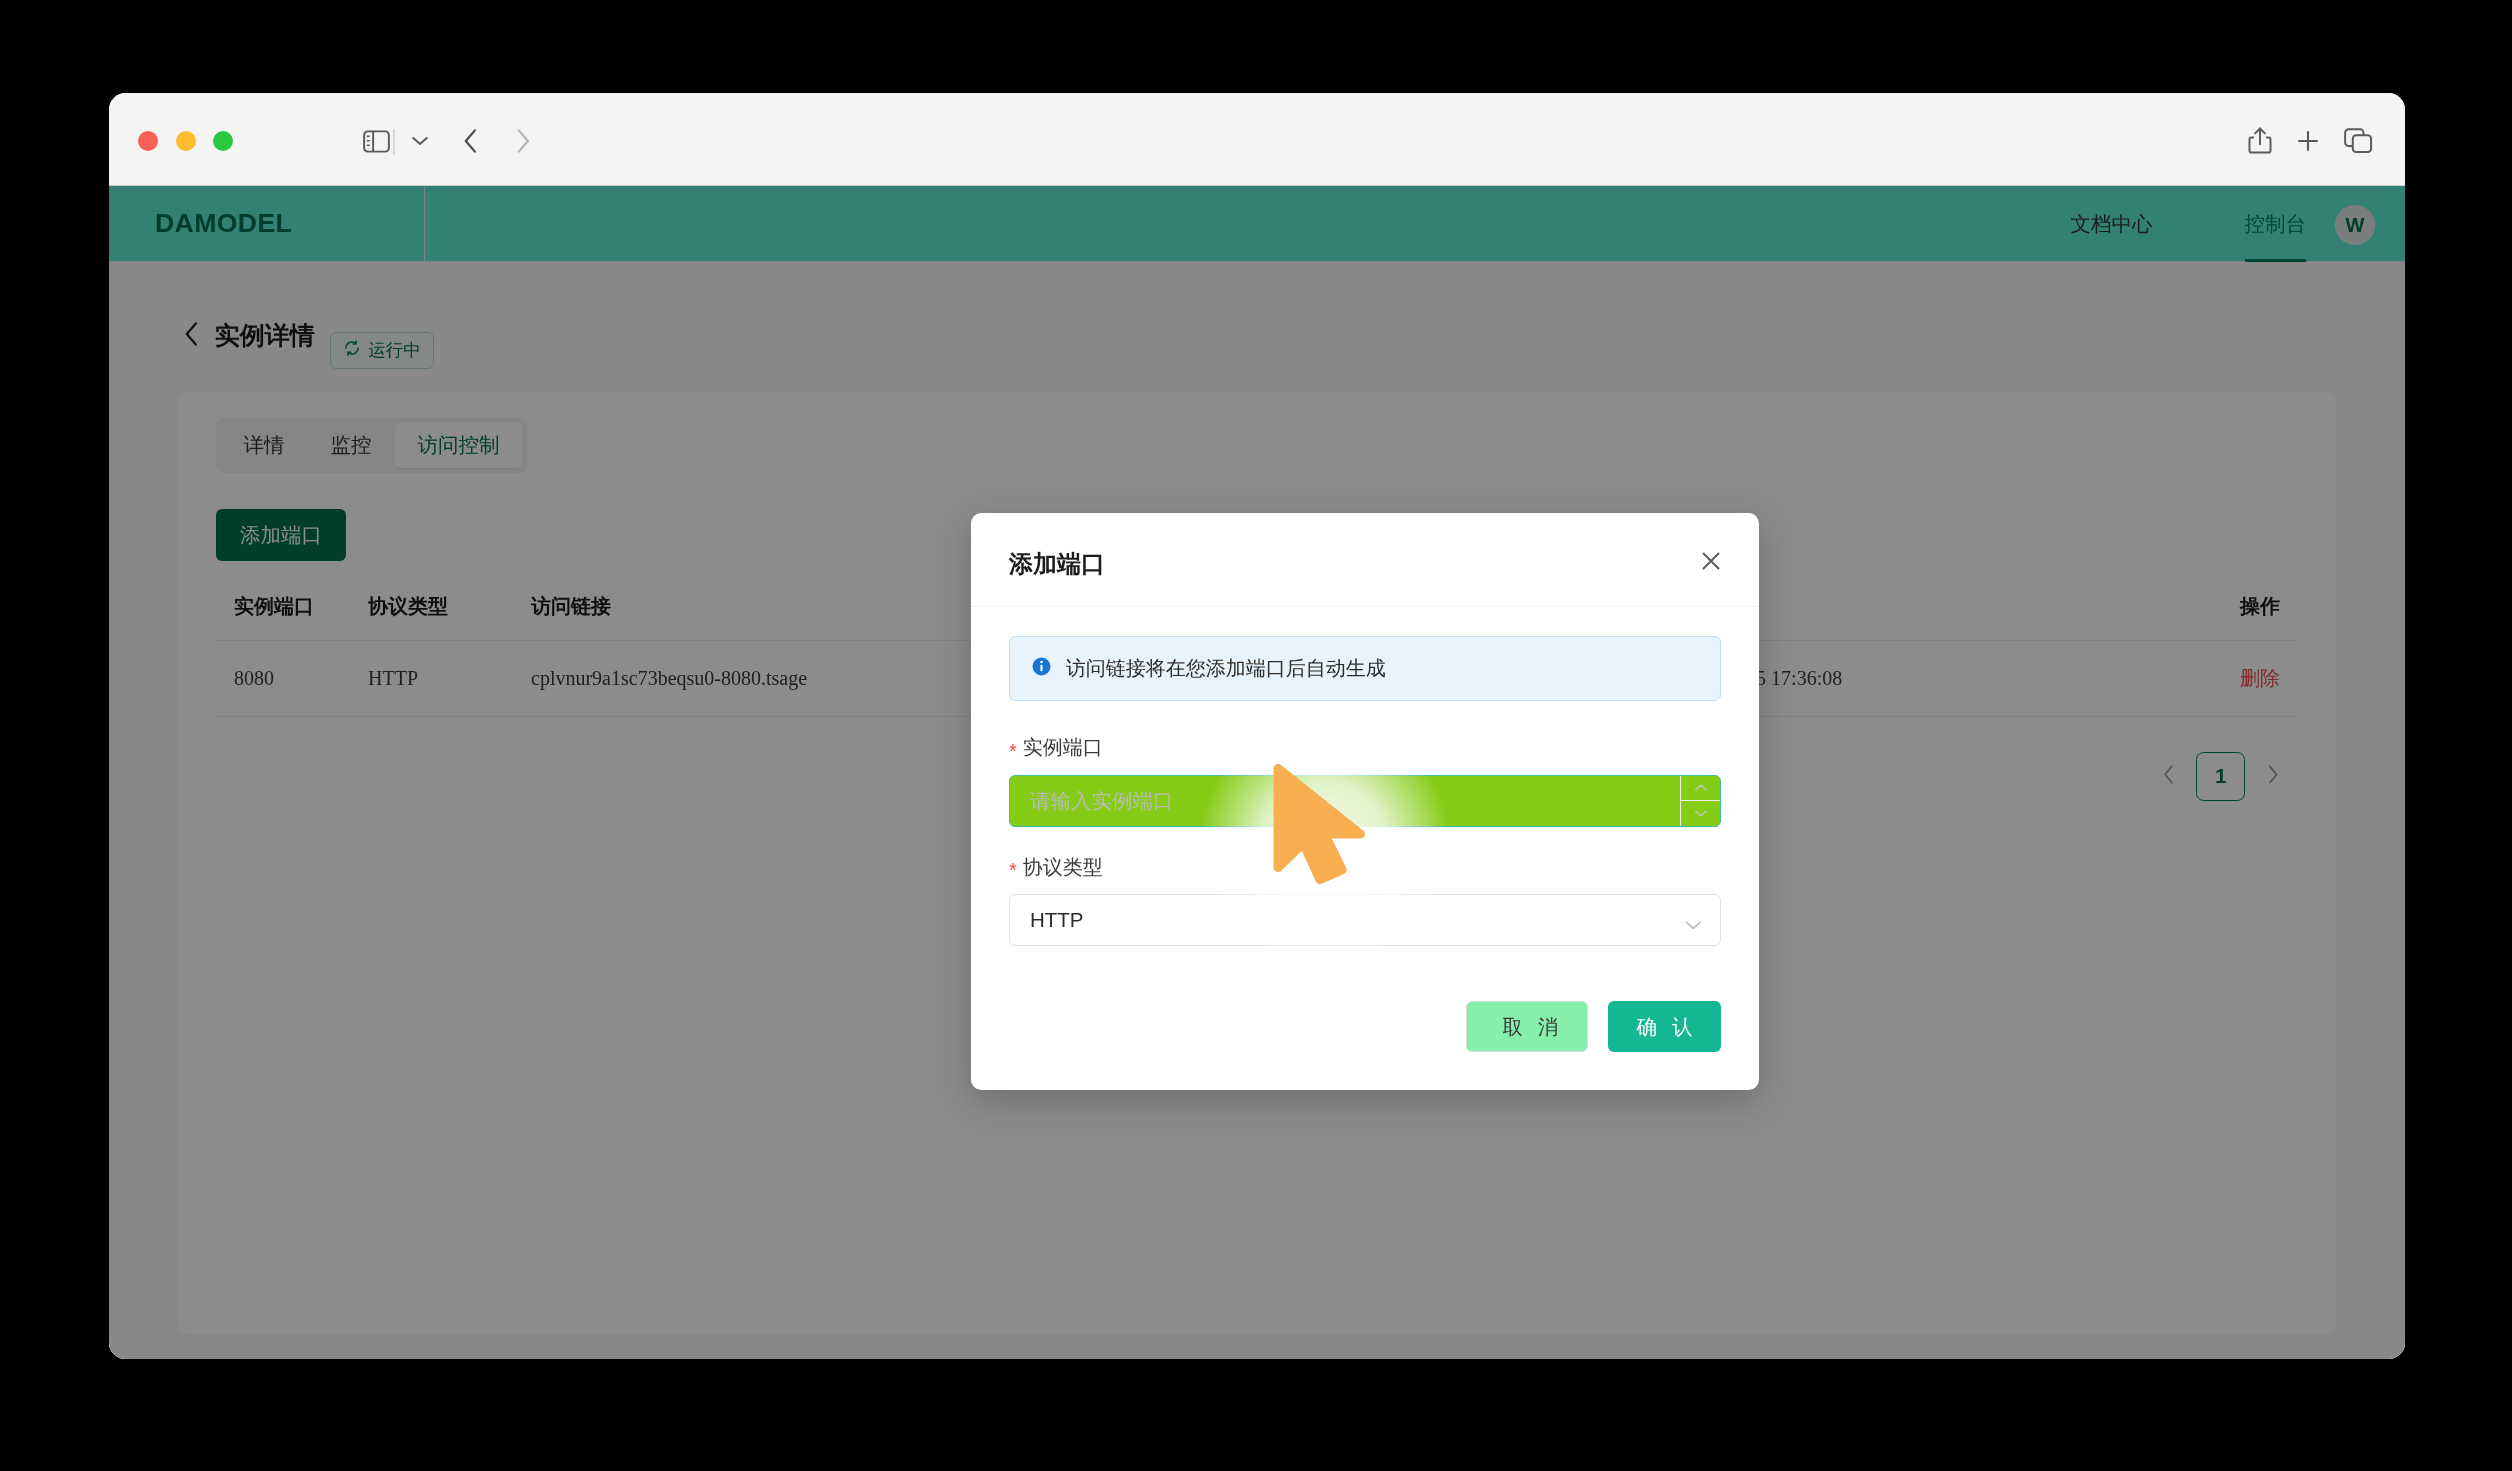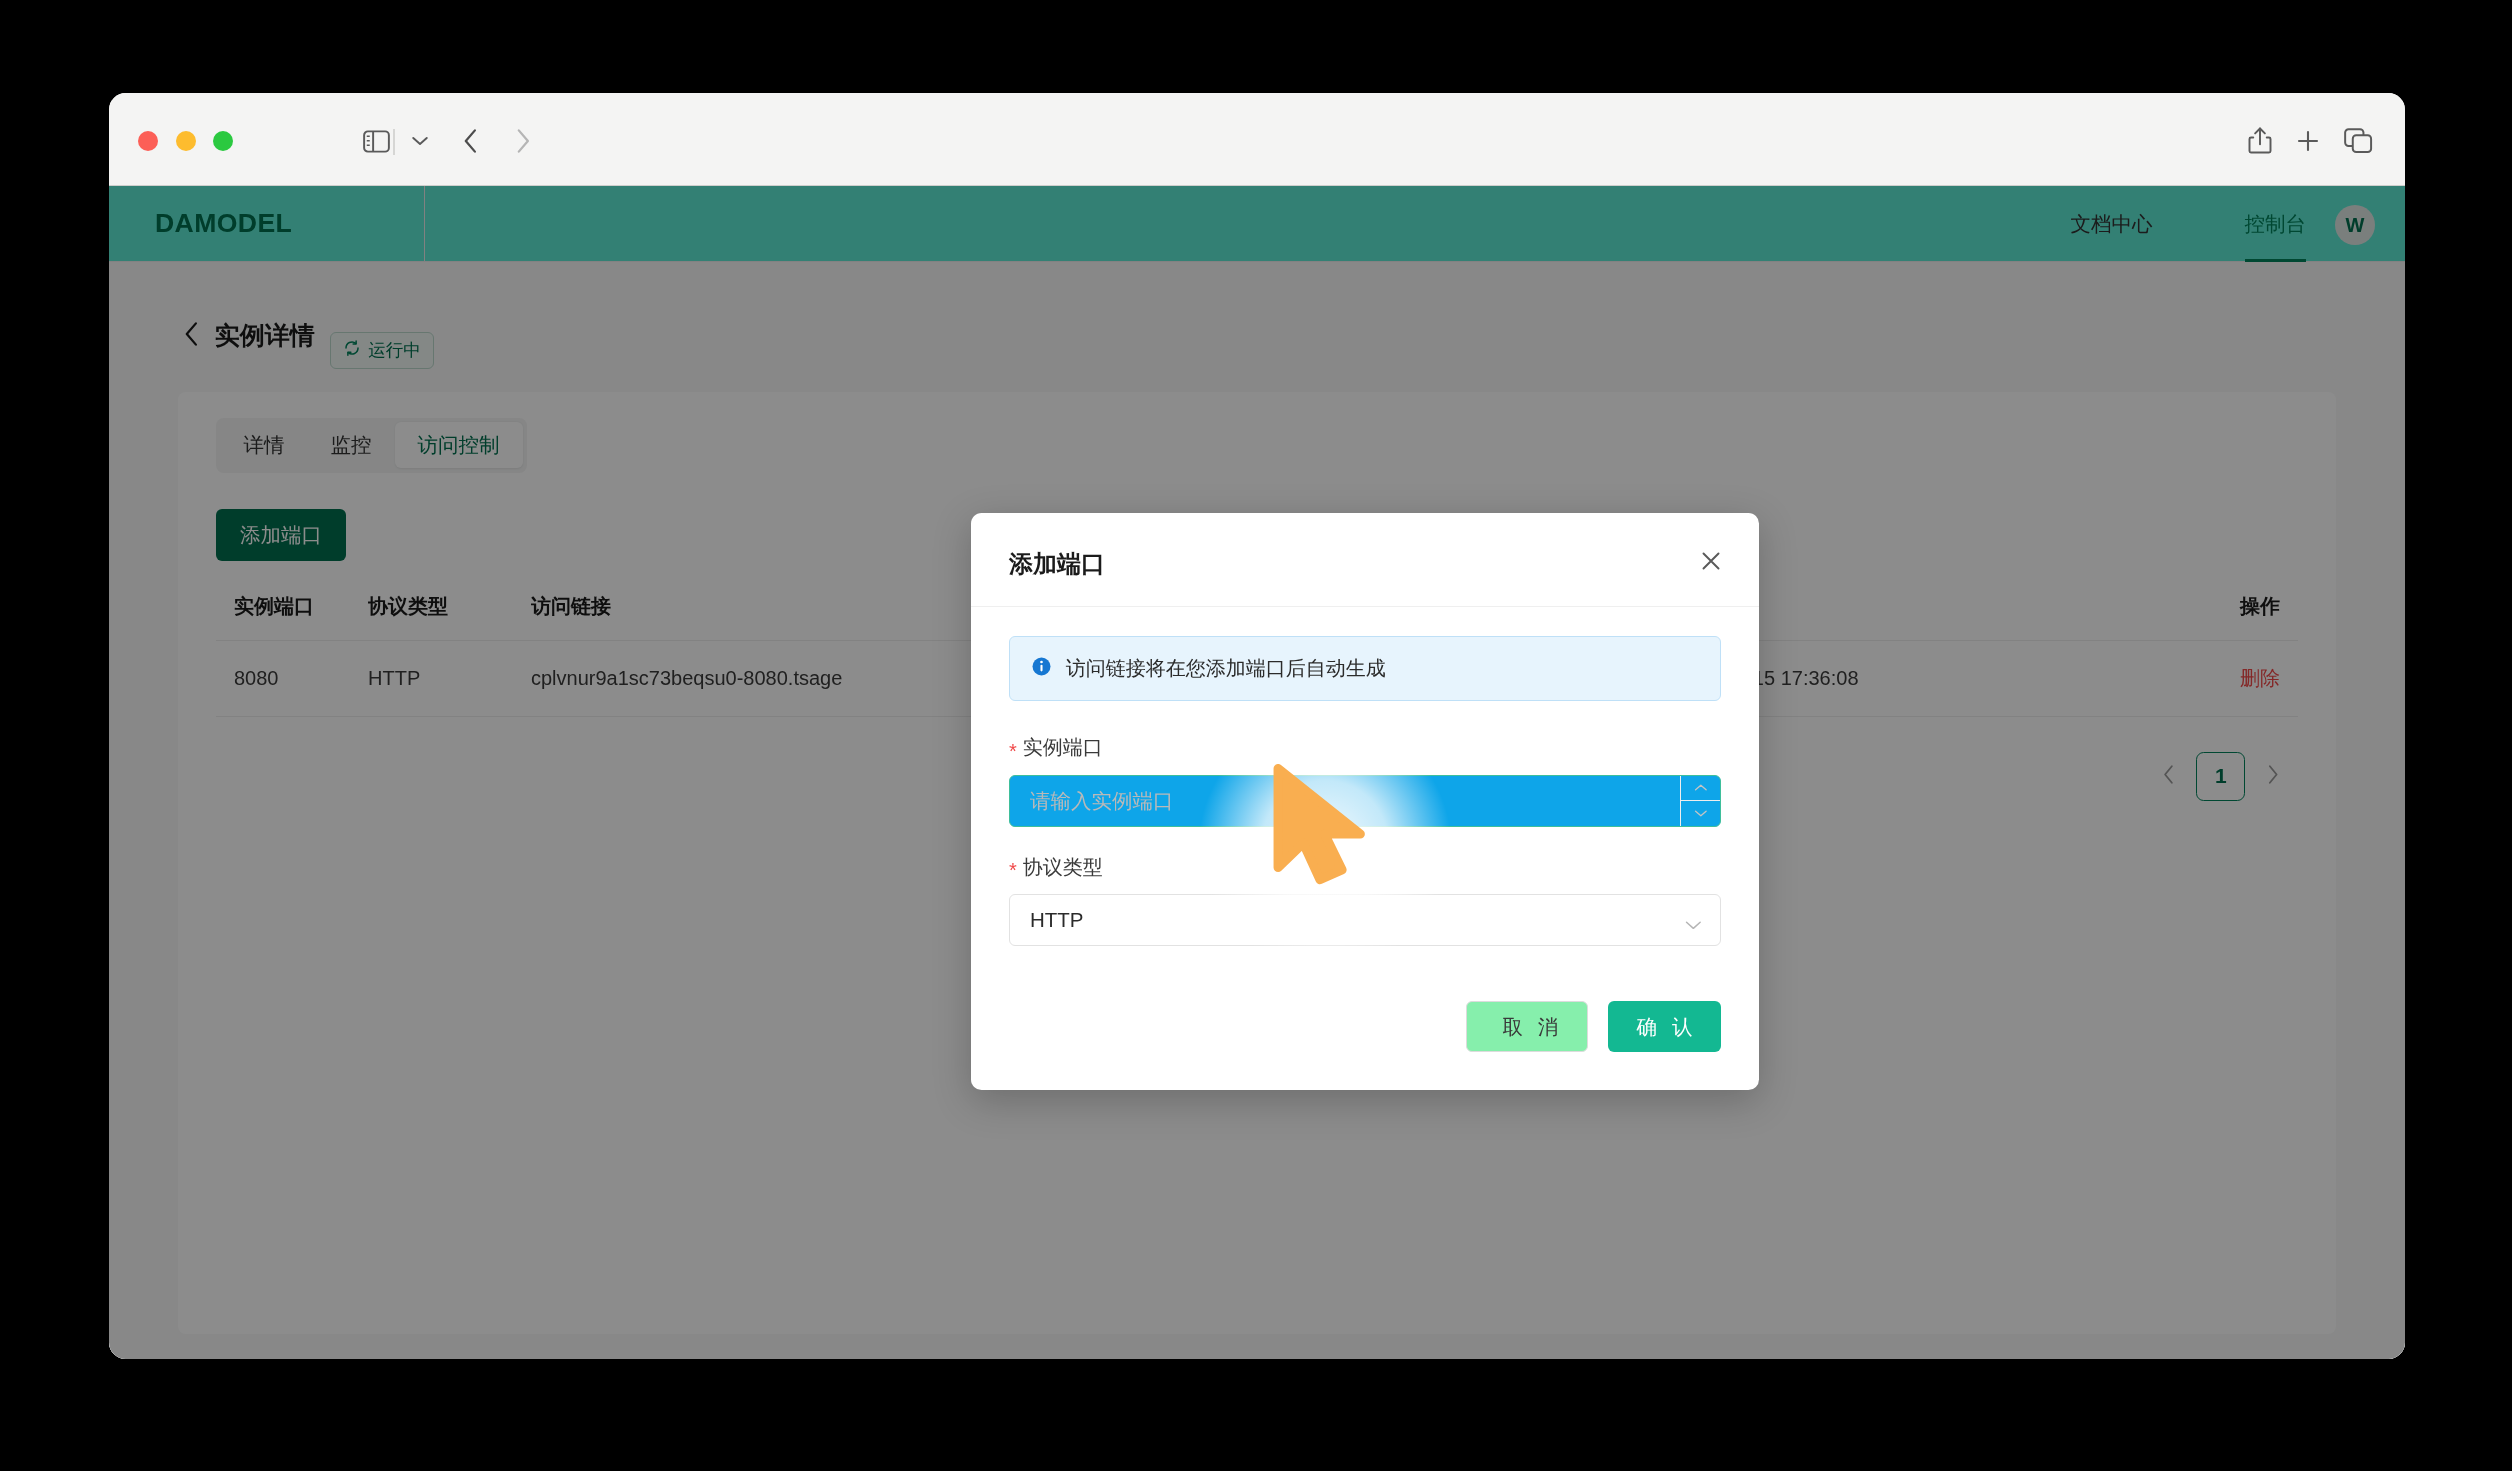--- a/index.html
+++ b/index.html
@@ -178,21 +178,21 @@
   }
 
   
   #ports-table { margin: 32px 38px 0 38px; width: calc(100% - 76px); }
   #ports-table .thead, #ports-table .trow {
     display: flex; align-items: center;
   }
   #ports-table .thead { border-bottom: 0.8px solid #ededed; padding: 0 0 20px 0; }
   #ports-table .trow { border-bottom: 0.8px solid #ededed; height: 76px; }
   .th { font-size: 20px; font-weight: 700; color: #1b1b1b; }
-  .td { font-size: 20px; color: #3b3b3b; }
+  .td { font-size: 20px; color: #3b3b3b; font-family: Liberation Serif, serif; }
   .col-port { width: 152px; padding-left: 18px; }
   .col-proto { width: 163px; }
   .col-link { flex: 1; min-width: 0; overflow: hidden; white-space: nowrap; }
   .col-time { width: 486px; }
   .col-ops { width: 137px; text-align: right; padding-right: 18px; }
   .delete-link { color: #f04a4a; font-size: 20px; }
 
   #pagination {
     display: flex; justify-content: flex-end; align-items: center; gap: 21px;
     margin: 35px 56px 0 0;
@@ -245,21 +245,21 @@
   }
   .req-star { color: #f04a4a; font-size: 20px; line-height: 1; position: relative; top: 3px; }
 
   .field { margin-bottom: 27px; position: relative; }
 
   #port-input-wrap {
     position: relative;
     height: 52px;
     border: 0.8px solid #3fbf9b;
     border-radius: 6px;
-    background: #0ea5e9;
+    background: #84cc16;
     display: flex; align-items: center;
   }
   #port-input {
     flex: 1; border: none; outline: none; background: transparent;
     font-size: 20.5px; font-family: inherit; color: #2b2b2b;
     padding: 0 20px;
   }
   #port-input::placeholder { color: #b9b9b9; }
   #port-stepper {
     width: 40px; height: 100%;

